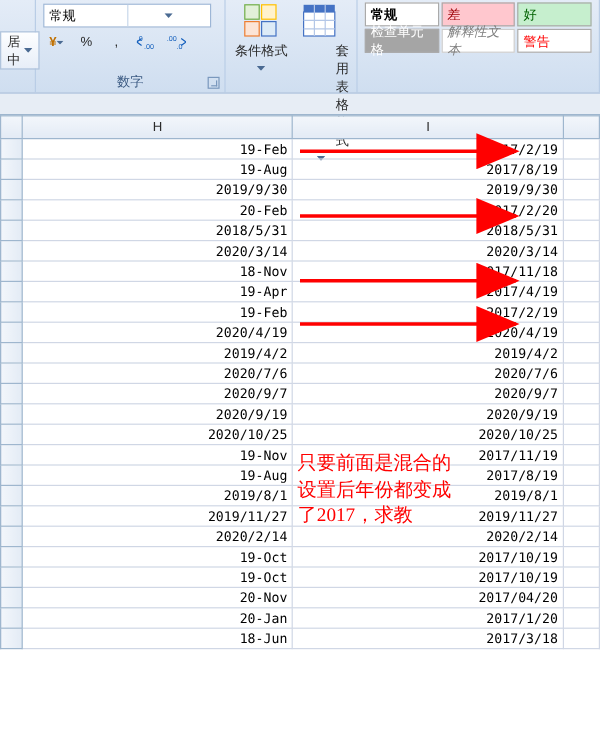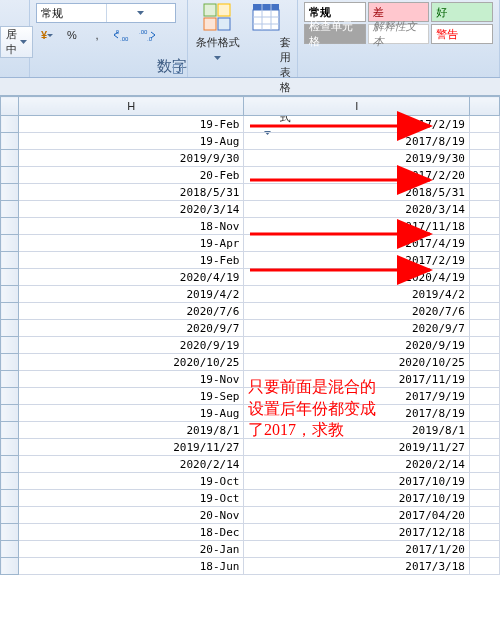--- a/index.html
+++ b/index.html
@@ -1,21 +1,21 @@
 <!DOCTYPE html>
 <html><head>
 <meta charset="utf-8">
 <style>
   * { margin: 0; padding: 0; box-sizing: border-box; font-family: "Microsoft YaHei", SimSun, sans-serif; }
   body { background: #fff; width: 500px; height: 625px; overflow: hidden; font-size: 11px; }
 
   
   .ribbon { background: linear-gradient(#e4ecf7, #cfdef0); height: 78px; border-bottom: 1px solid #9db6d6; position: relative; display: flex; }
   .ribbon-group { border-right: 1px solid #b9cde6; height: 100%; position: relative; padding: 2px 6px 14px 6px; }
-  .ribbon-group-label { position: absolute; bottom: 1px; left: 0; right: 0; text-align: right; font-size: 15px; color: #3b5a82; }
+  .ribbon-group-label { position: absolute; bottom: 1px; left: 0; right: 0; text-align: center; font-size: 11px; color: #3b5a82; }
   .ribbon-group-label .dl { position: absolute; right: 4px; bottom: 2px; width: 10px; height: 10px; border: 1px solid #7a98bd; }
   .ribbon-group-label .dl::after { content: ""; position: absolute; right: 1px; bottom: 1px; width: 4px; height: 4px; border-right: 1px solid #7a98bd; border-bottom: 1px solid #7a98bd; }
 
   
   .g-num { width: 158px; }
   .combo { height: 20px; background: #fff; border: 1px solid #9db6d6; display: flex; align-items: center; width: 74px; margin-top: 1px; }
   .combo span { flex: 1; padding: 0 4px; font-size: 11px; }
   .combo .dd { width: 14px; height: 18px; border-left: 1px solid #c8d7ea; display: flex; align-items: center; justify-content: center; }
   .dd svg, .tiny svg { display: block; }
   .center-btn { height: 32px; border: 1px solid #b0c4dc; background: linear-gradient(#fdfeff,#e7eef8); display: inline-flex; align-items: center; padding: 0 5px; gap: 3px; margin-top: 2px; font-size: 11px; color: #2b2b2b; vertical-align: middle;}
@@ -266,26 +266,20 @@
           <td></td>
         </tr>
         <tr>
           <td class="rh"></td>
           <td>19-Nov</td>
           <td>2017/11/19</td>
           <td></td>
         </tr>
         <tr>
           <td class="rh"></td>
-          <td>19-Sep</td>
-          <td>2017/9/19</td>
-          <td></td>
-        </tr>
-        <tr>
-          <td class="rh"></td>
           <td>19-Aug</td>
           <td>2017/8/19</td>
           <td></td>
         </tr>
         <tr>
           <td class="rh"></td>
           <td>2019/8/1</td>
           <td>2019/8/1</td>
           <td></td>
         </tr>
@@ -310,26 +304,20 @@
         <tr>
           <td class="rh"></td>
           <td>19-Oct</td>
           <td>2017/10/19</td>
           <td></td>
         </tr>
         <tr>
           <td class="rh"></td>
           <td>20-Nov</td>
           <td>2017/04/20</td>
-          <td></td>
-        </tr>
-        <tr>
-          <td class="rh"></td>
-          <td>18-Dec</td>
-          <td>2017/12/18</td>
           <td></td>
         </tr>
         <tr>
           <td class="rh"></td>
           <td>20-Jan</td>
           <td>2017/1/20</td>
           <td></td>
         </tr>
         <tr>
           <td class="rh"></td>

